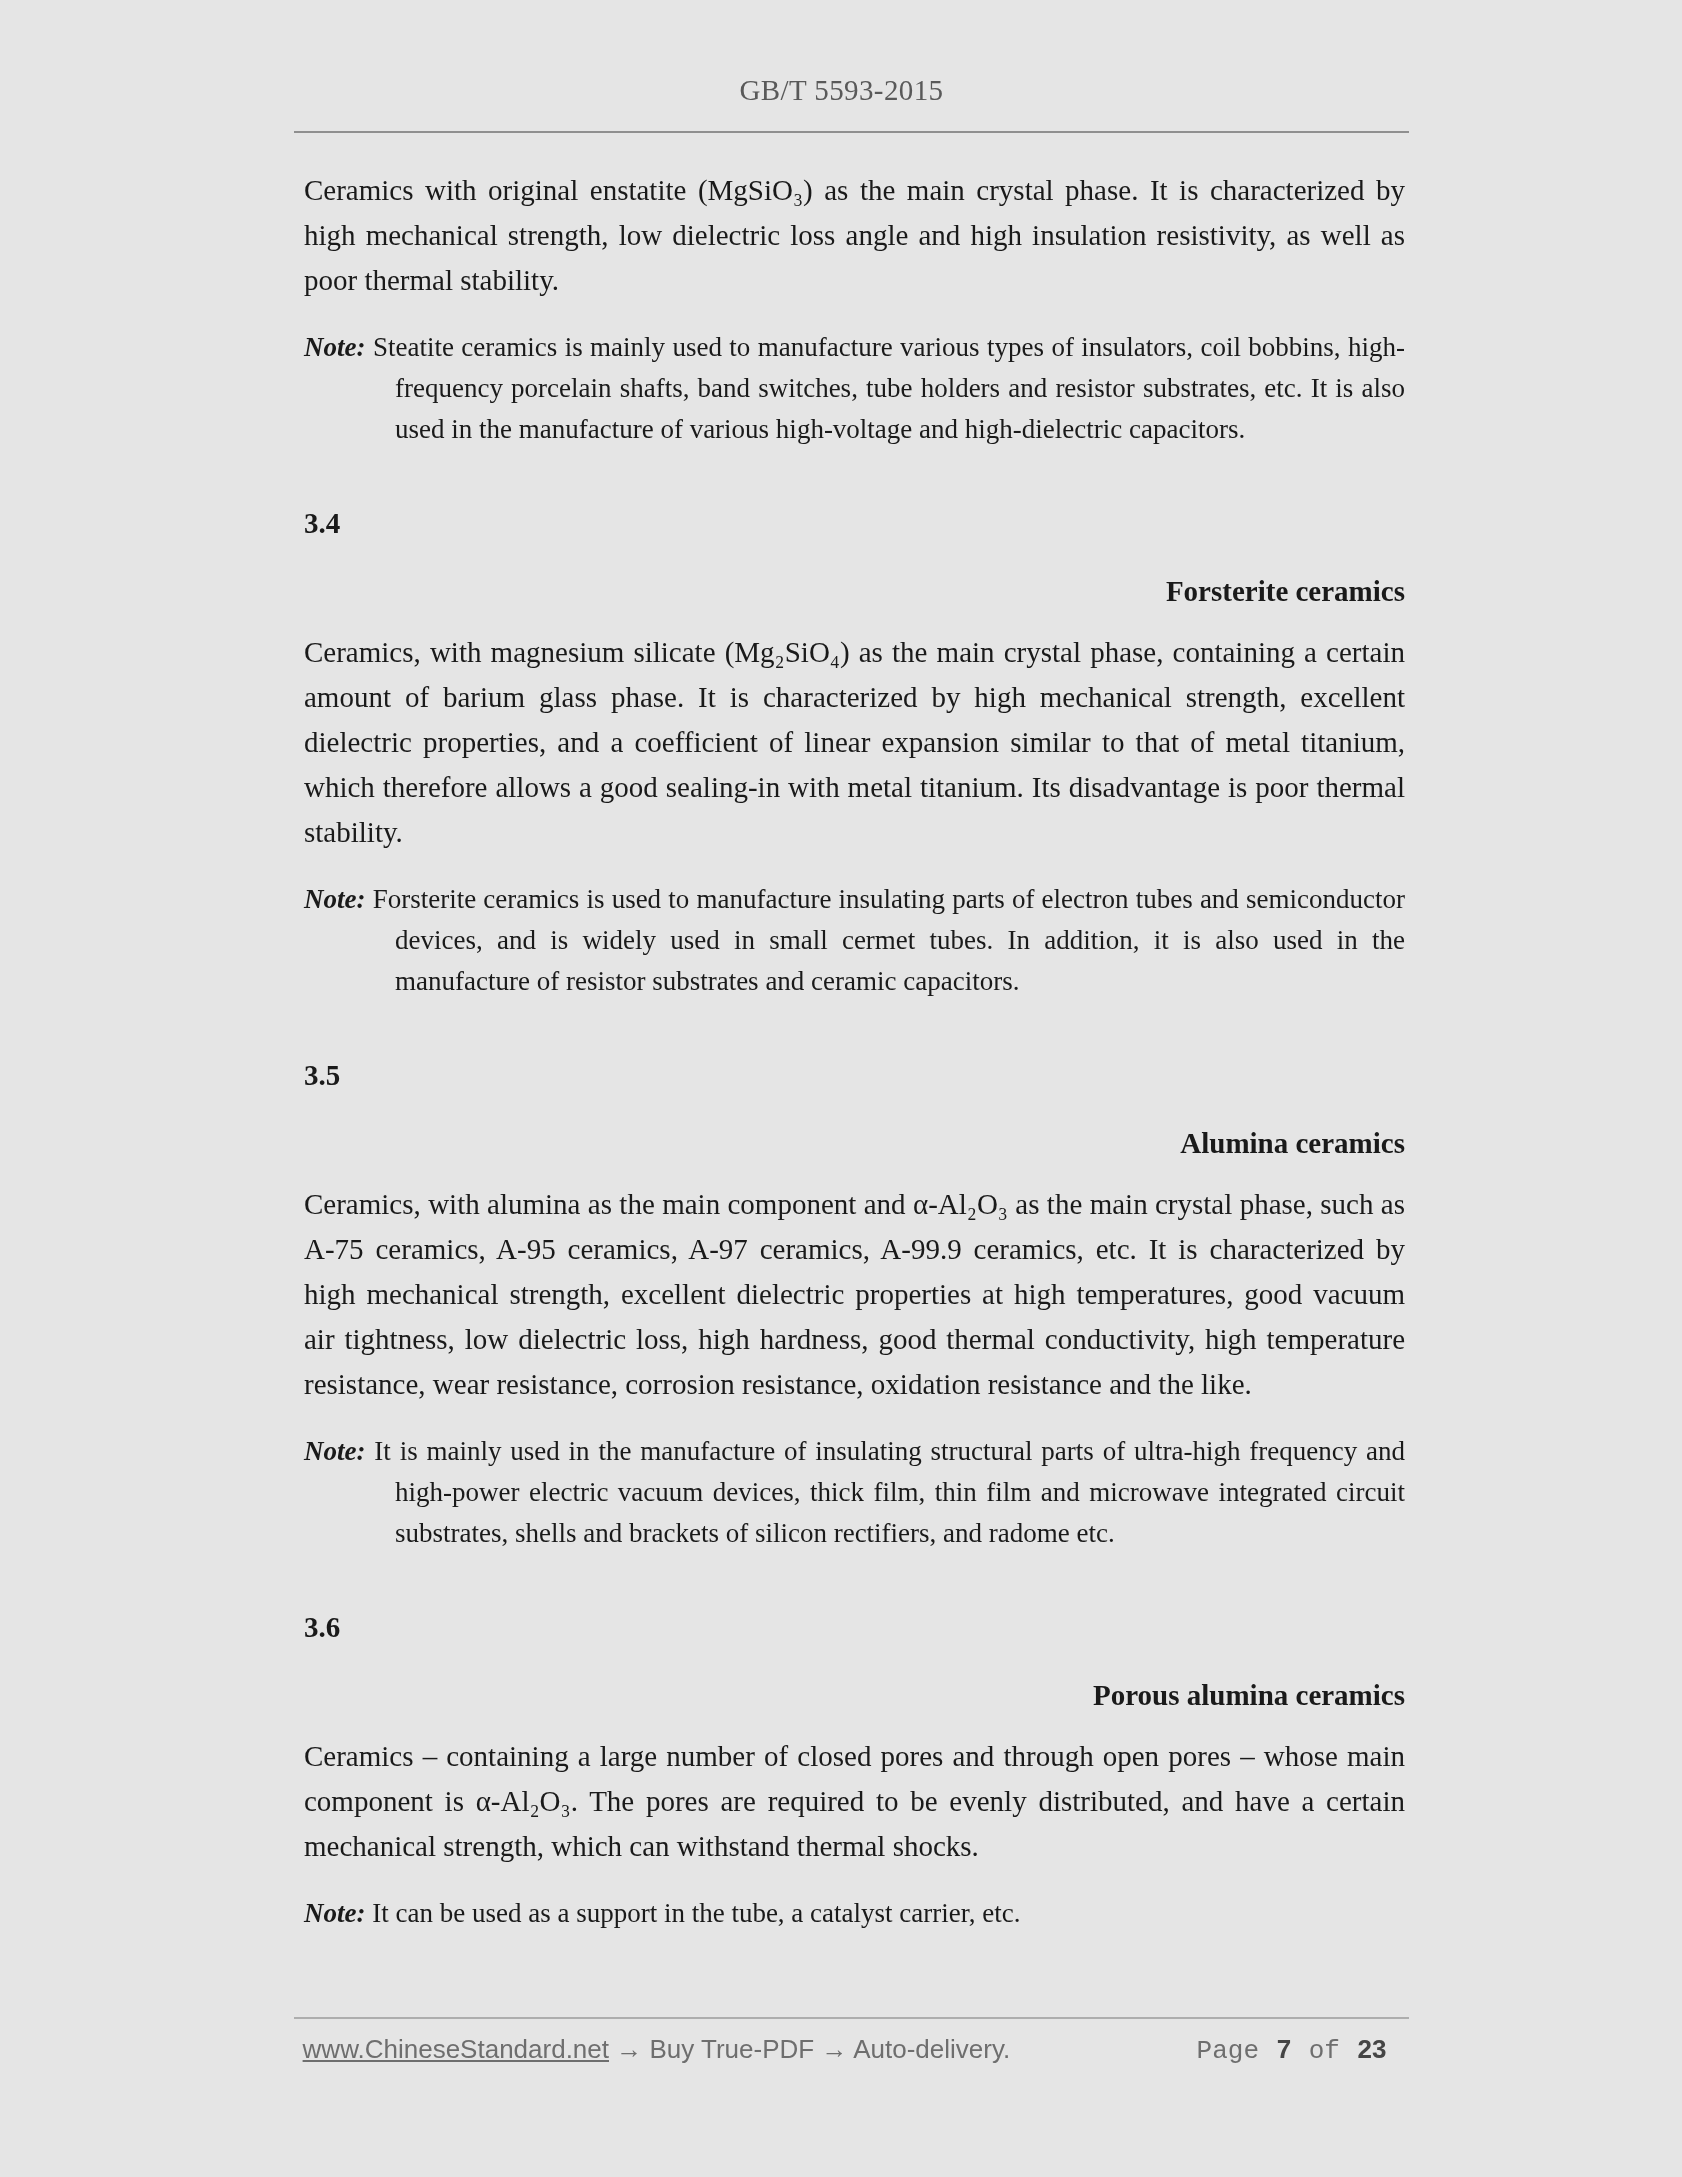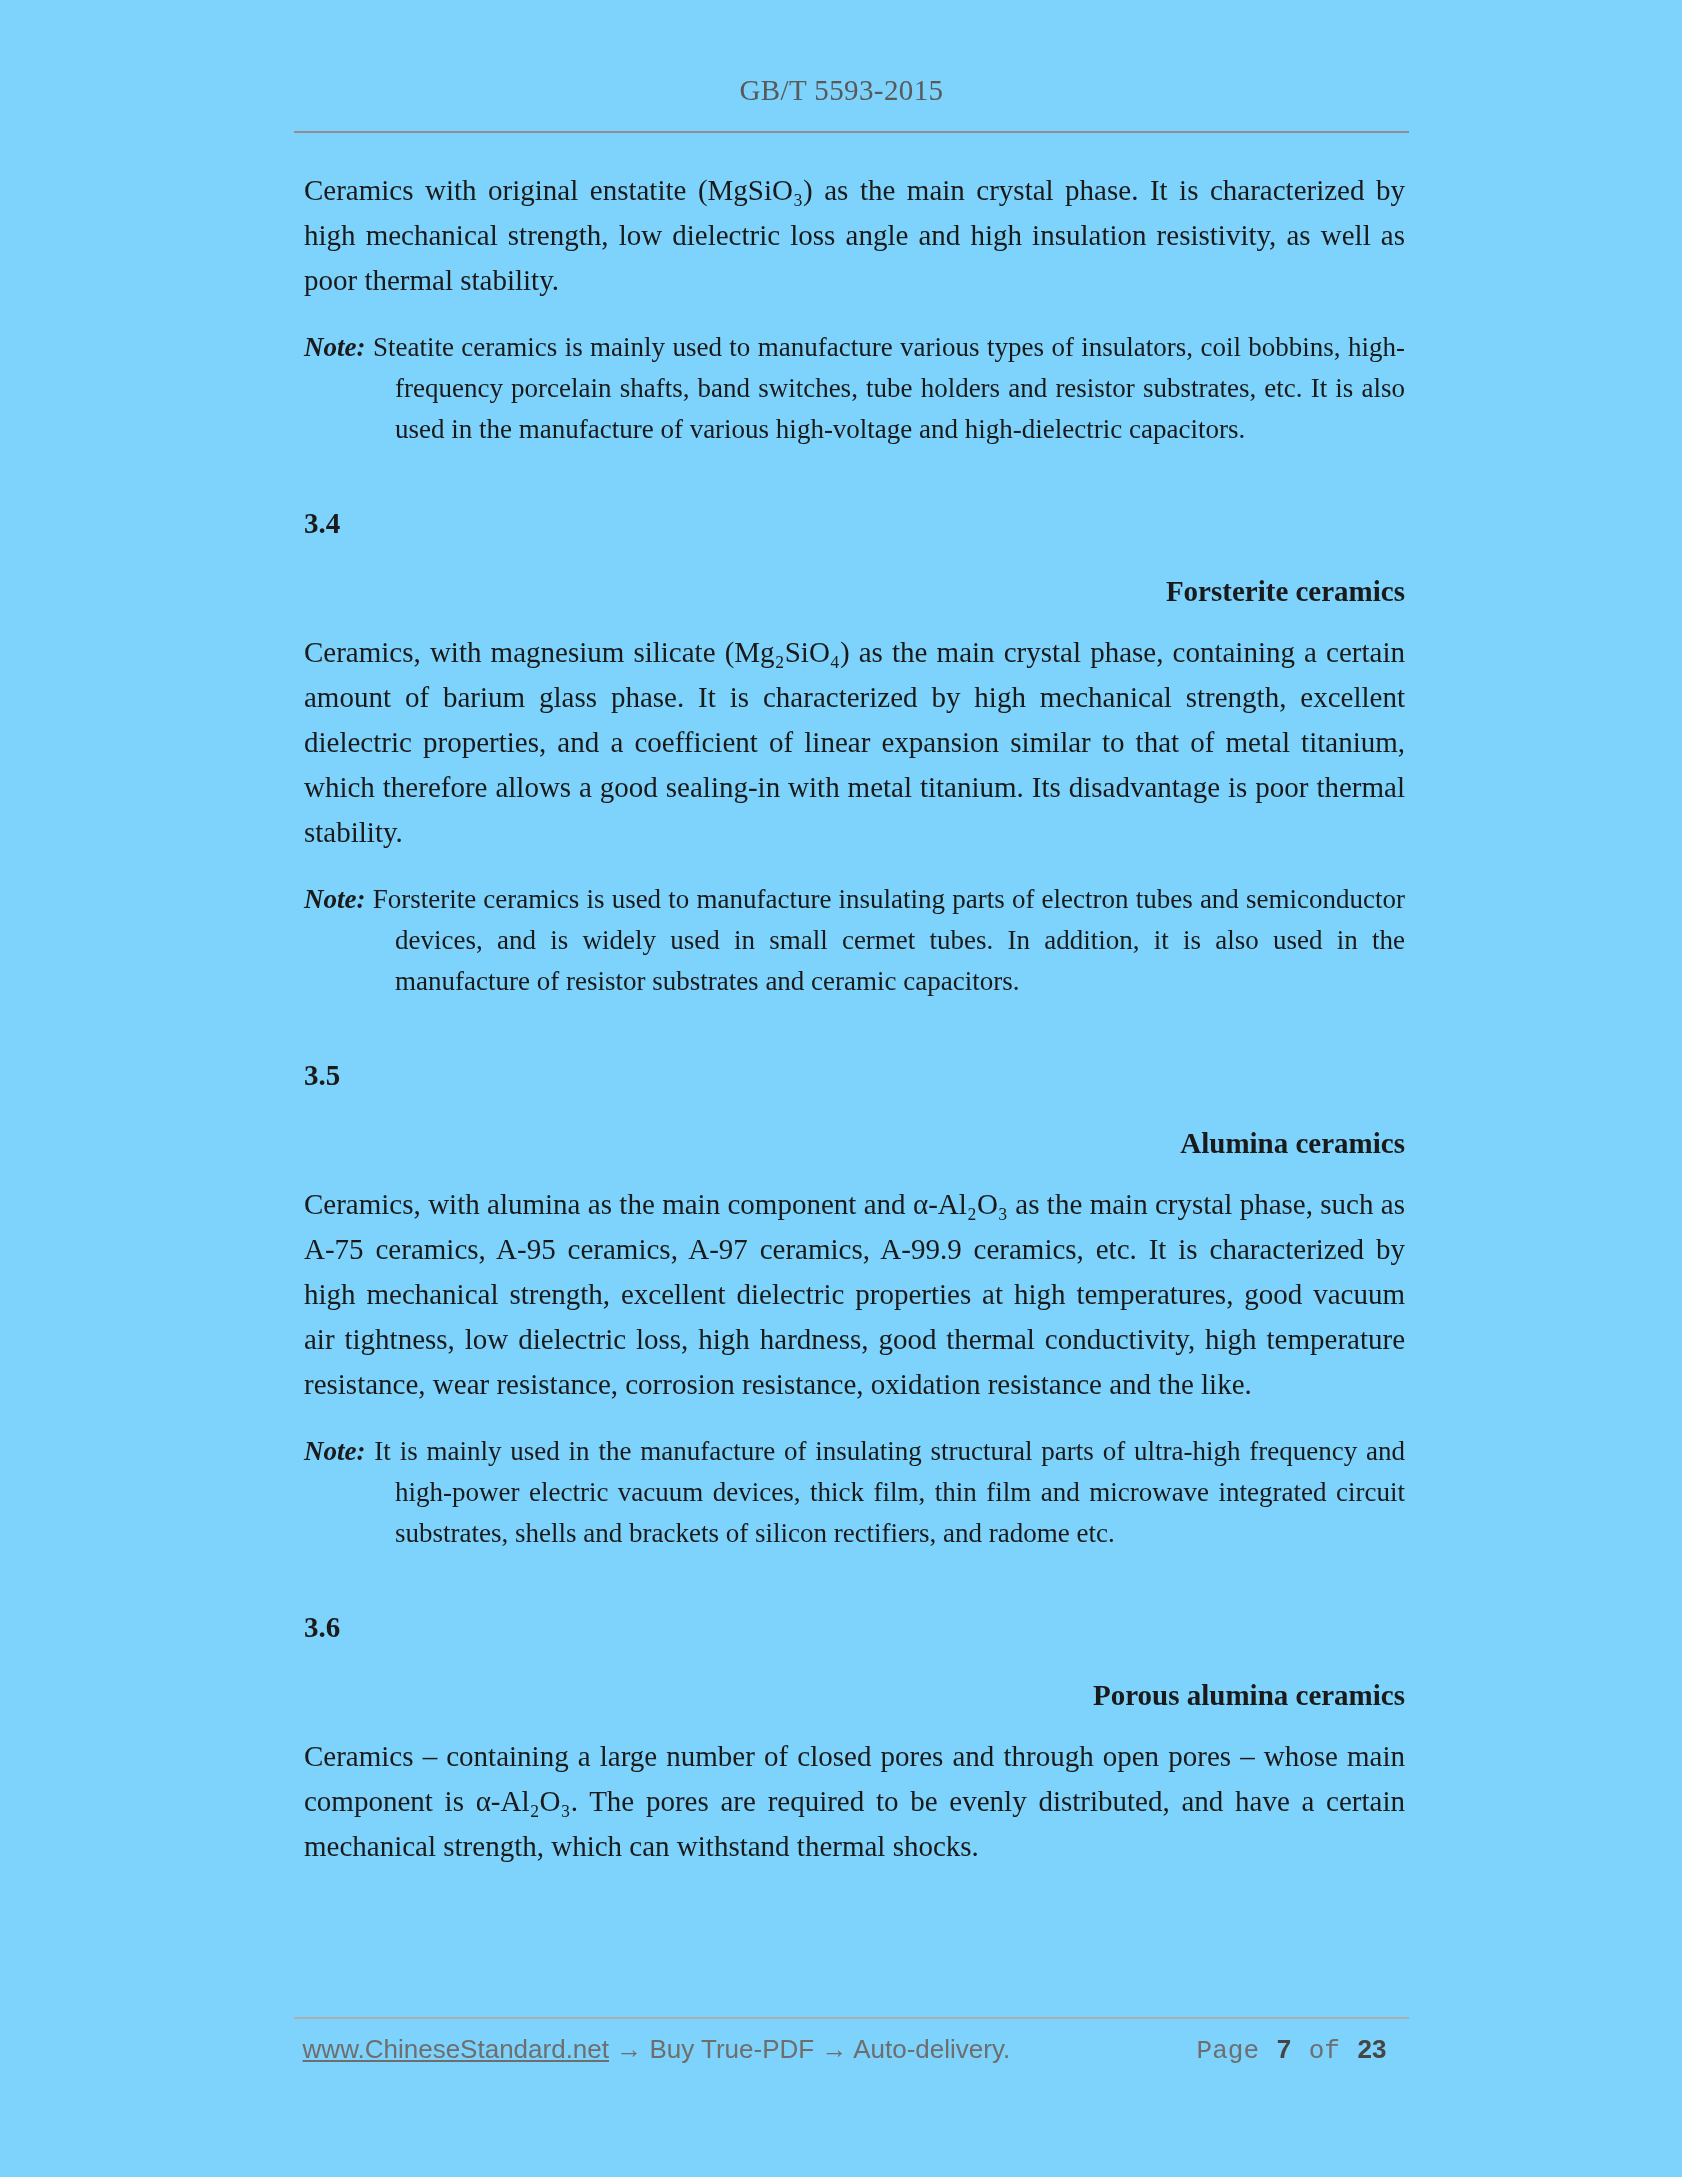--- a/index.html
+++ b/index.html
@@ -4,21 +4,21 @@
 <style>
   html, body {
     margin: 0;
     padding: 0;
     background: #ffffff;
   }
   .page {
     position: relative;
     width: 1683px;
     height: 2177px;
-    background: #7dd3fc;
+    background: #e5e5e5;
     overflow: hidden;
     font-family: "Liberation Serif", "DejaVu Serif", serif;
   }
   
   .header {
     padding-top: 73px;
     text-align: center;
   }
   .doc-title {
     font-size: 29px;
@@ -142,20 +142,21 @@
       <h3 class="sec-num">3.5</h3>
       <h3 class="sec-title">Alumina ceramics</h3>
       <p class="para">Ceramics, with alumina as the main component and α-Al₂O₃ as the main crystal phase, such as A-75 ceramics, A-95 ceramics, A-97 ceramics, A-99.9 ceramics, etc. It is characterized by high mechanical strength, excellent dielectric properties at high temperatures, good vacuum air tightness, low dielectric loss, high hardness, good thermal conductivity, high temperature resistance, wear resistance, corrosion resistance, oxidation resistance and the like.</p>
       <p class="note"><strong class="note-label">Note:</strong> <span class="note-text">It is mainly used in the manufacture of insulating structural parts of ultra-high frequency and high-power electric vacuum devices, thick film, thin film and microwave integrated circuit substrates, shells and brackets of silicon rectifiers, and radome etc.</span></p>
     </section>
 
     <section>
       <h3 class="sec-num">3.6</h3>
       <h3 class="sec-title">Porous alumina ceramics</h3>
       <p class="para">Ceramics – containing a large number of closed pores and through open pores – whose main component is α-Al₂O₃. The pores are required to be evenly distributed, and have a certain mechanical strength, which can withstand thermal shocks.</p>
+      <p class="note"><strong class="note-label">Note:</strong> <span class="note-text">It can be used as a support in the tube, a catalyst carrier, etc.</span></p>
     </section>
 
   </div>
 
   <div class="footer">
     <hr class="footer-rule">
     <div class="footer-row">
       <div class="footer-left">
         <a class="footer-link">www.ChineseStandard.net</a>
         <span class="footer-tagline">→ Buy True-PDF → Auto-delivery.</span>

